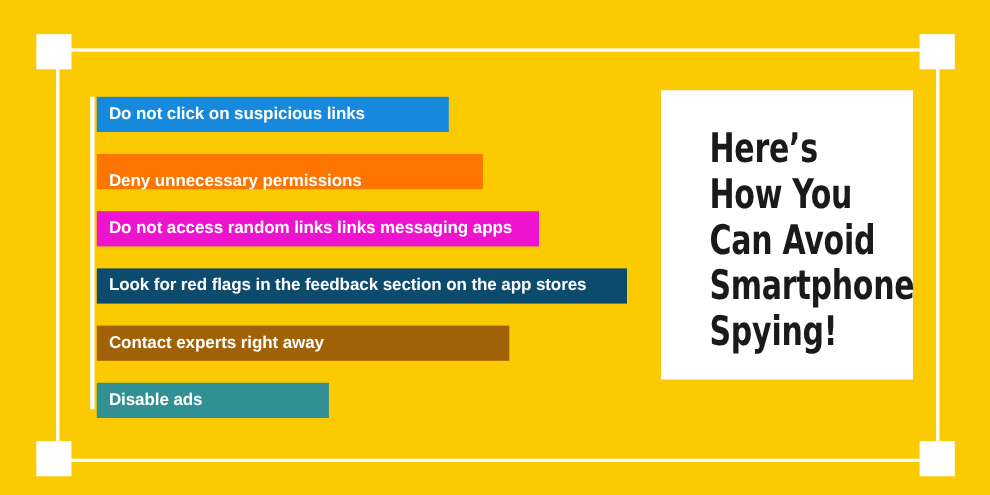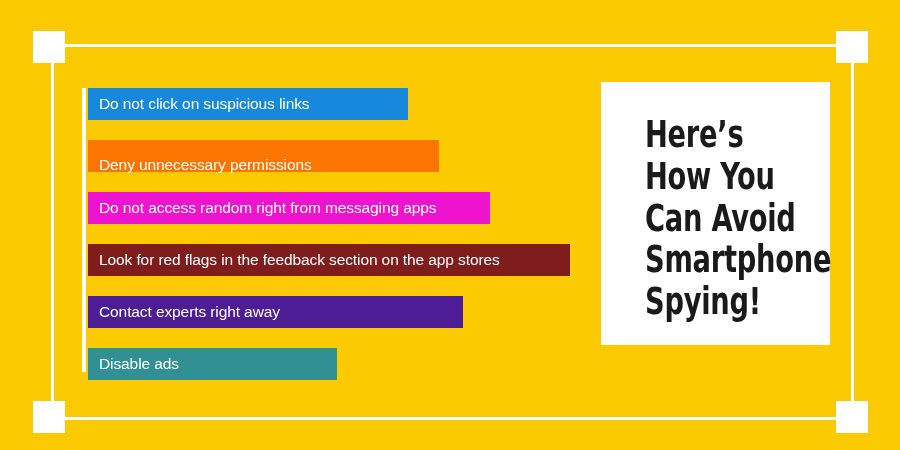--- a/index.html
+++ b/index.html
@@ -72,21 +72,21 @@
     align-items: center;
     box-sizing: border-box;
     padding-left: 11px;
     padding-right: 12px;
   }
   .tip-bar:last-child { margin-bottom: 0; }
 
   .tip-label {
     color: #ffffff;
     font-size: 15.5px;
-    font-weight: 400;
+    font-weight: 700;
     letter-spacing: -0.1px;
     white-space: nowrap;
     line-height: 1;
   }
 
   
   .headline-card {
     position: absolute;
     left: 601px;
     top: 82px;
@@ -125,29 +125,29 @@
 
   <div class="tips-rail"></div>
   <div class="tips-list" id="tips-list">
       <div class="tip-bar" style="background: rgb(22, 137, 221); width: 320px;">
         <span class="tip-label">Do not click on suspicious links</span>
       </div>
       <div class="tip-bar" style="background: rgb(251, 117, 0); width: 351px; align-items: flex-end;">
         <span class="tip-label">Deny unnecessary permissions</span>
       </div>
       <div class="tip-bar" style="background: rgb(237, 19, 207); width: 402px;">
-        <span class="tip-label">Do not access random right from messaging apps</span>
+        <span class="tip-label">Do not access random links links messaging apps</span>
       </div>
-      <div class="tip-bar" style="background: #7f1d1d; width: 482px;">
+      <div class="tip-bar" style="background: #0c4a6e; width: 482px;">
         <span class="tip-label">Look for red flags in the feedback section on the app stores</span>
       </div>
-      <div class="tip-bar" style="background: #4c1d95; width: 375px;">
+      <div class="tip-bar" style="background: #a16207; width: 375px;">
         <span class="tip-label">Contact experts right away</span>
       </div>
-      <div class="tip-bar" style="background: rgb(48, 144, 147); width: 249px;">
+      <div class="tip-bar" style="background: rgb(48, 144, 147); width: 211px;">
         <span class="tip-label">Disable ads</span>
       </div>
     </div>
 
   <div class="headline-card">
     <p class="headline-text">Here’s How You Can Avoid Smartphone Spying!</p>
   </div>
 
 </div>
 

